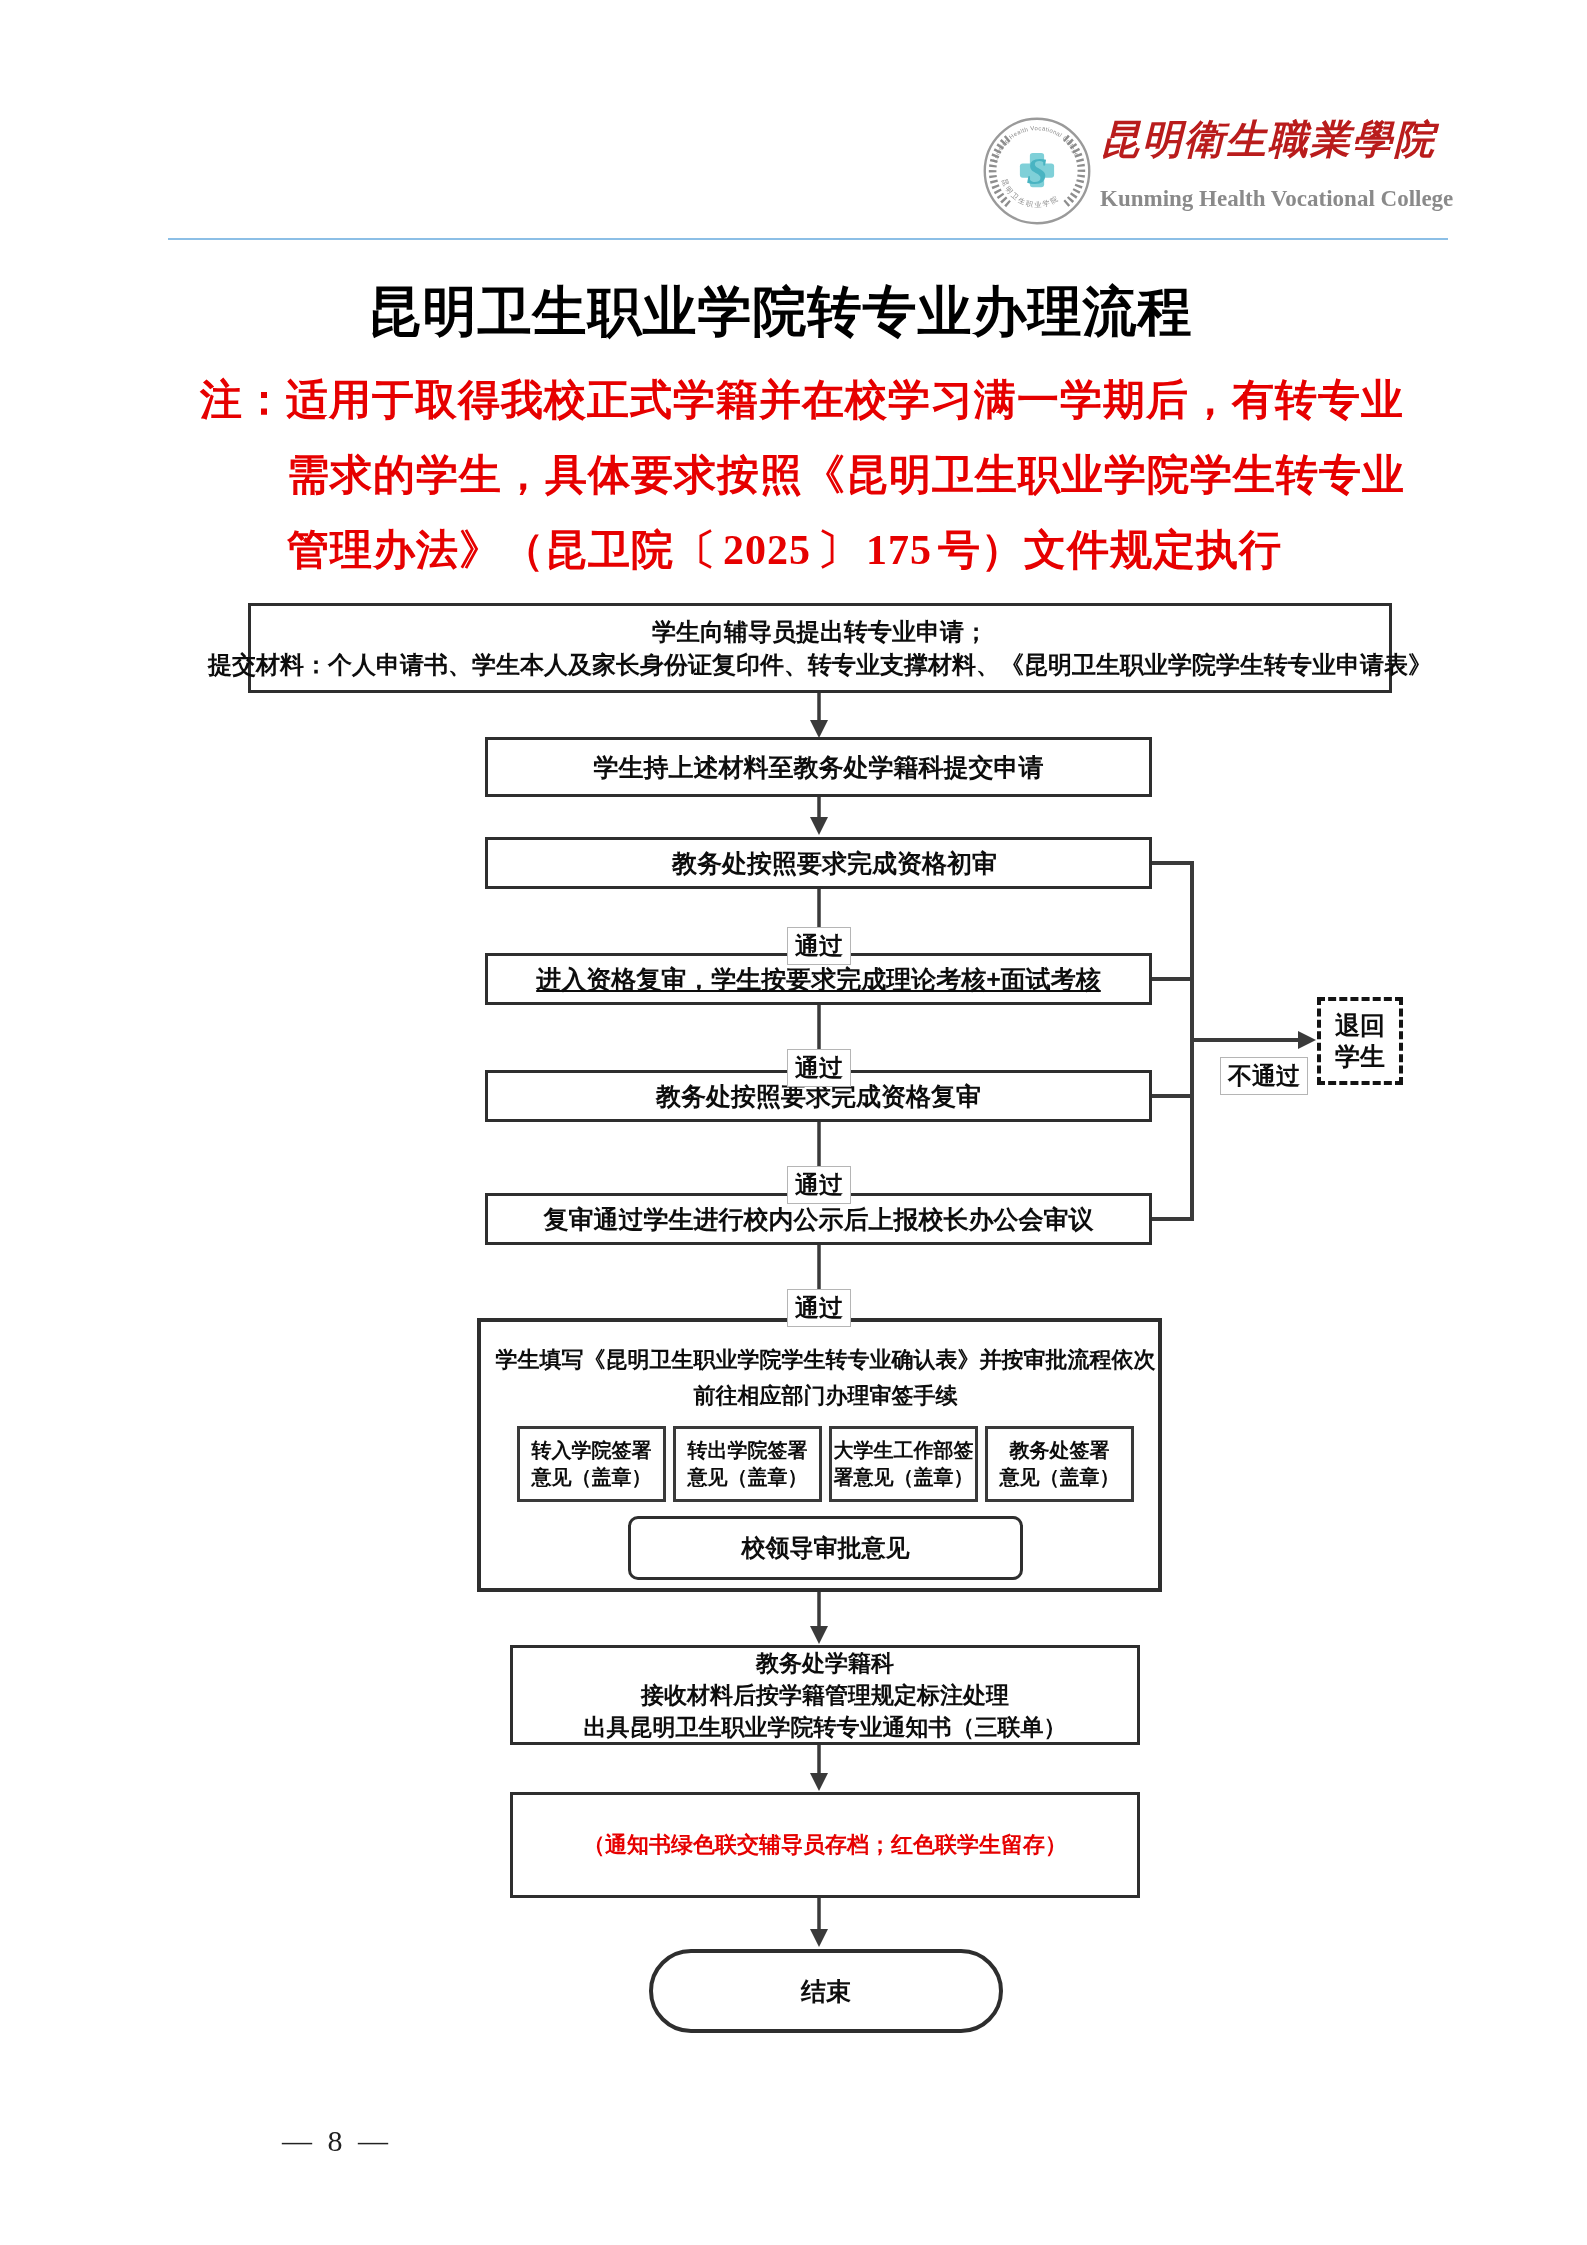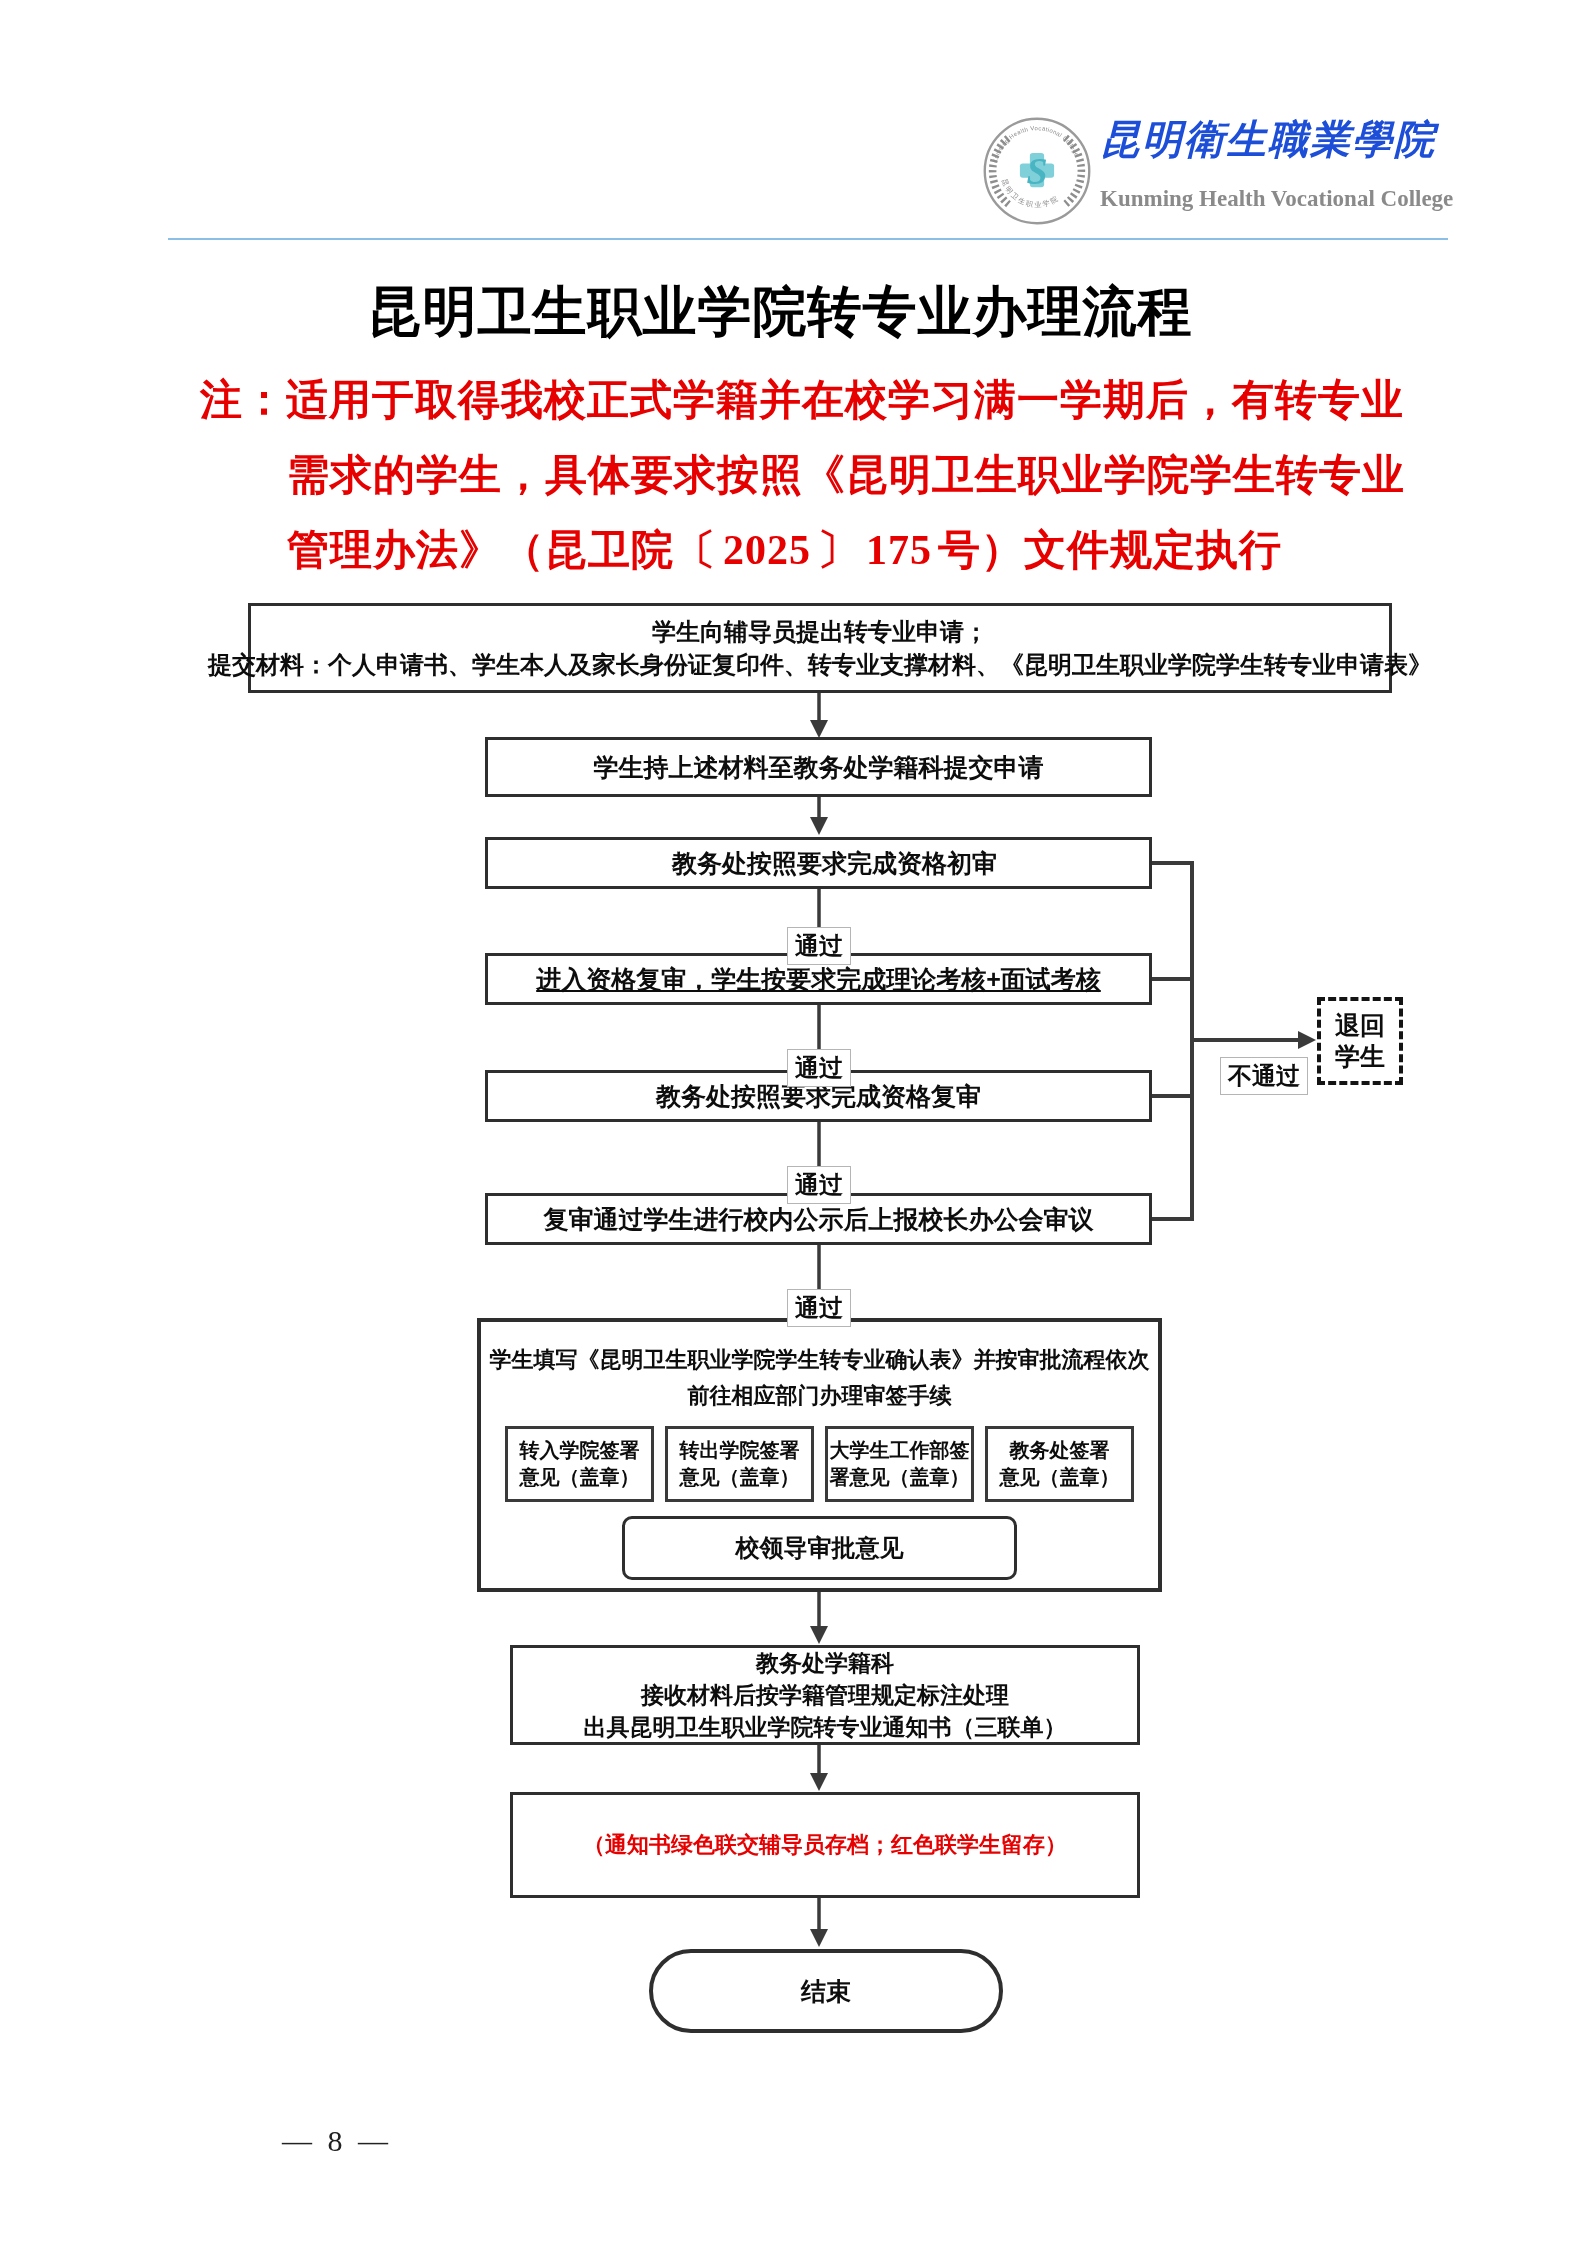--- a/index.html
+++ b/index.html
@@ -12,21 +12,21 @@
     --logo-gray:#8a8a8a;
   }
   *{margin:0;padding:0;box-sizing:border-box;}
   html,body{background:#fff;}
   body{font-family:"Liberation Sans","DejaVu Sans",sans-serif;color:#111;}
   .page{position:relative;width:1587px;height:2245px;background:#fff;overflow:hidden;}
 
   
   .logo-svg{position:absolute;left:980px;top:114px;width:114px;height:114px;}
   .logo-cn{position:absolute;left:1100px;top:112px;width:345px;font-size:40px;font-weight:bold;
-           font-style:italic;color:#1d4ed8;letter-spacing:2px;white-space:nowrap;
+           font-style:italic;color:#b91c1c;letter-spacing:2px;white-space:nowrap;
            font-family:"Liberation Serif","DejaVu Serif",serif;}
   .logo-en{position:absolute;left:1100px;top:186px;width:345px;font-size:23px;font-weight:bold;
            color:#8a8a8a;font-family:"Liberation Serif","DejaVu Serif",serif;white-space:nowrap;}
   .header-rule{position:absolute;left:168px;top:238px;width:1280px;height:2px;background:var(--rule-blue);}
 
   
   .doc-title{position:absolute;left:0;top:276px;width:1560px;text-align:center;font-size:54px;
              font-weight:900;color:#000;font-family:"Liberation Serif","DejaVu Serif",serif;
              letter-spacing:1px;}
   .note-line{position:absolute;color:var(--accent-red);font-size:42px;font-weight:bold;
@@ -40,21 +40,21 @@
   .fbox{position:absolute;background:#fff;border:3px solid var(--border-dark);z-index:2;
         display:flex;flex-direction:column;align-items:center;justify-content:center;
         text-align:center;font-weight:bold;color:#0d0d0d;}
   .fbox .ln{white-space:nowrap;}
   .b1{left:248px;top:603px;width:1144px;height:90px;font-size:24px;line-height:33px;}
   .b2{left:485px;top:737px;width:667px;height:60px;font-size:25px;}
   .b3{left:485px;top:837px;width:667px;height:52px;font-size:25px;padding-left:32px;}
   .b4{left:485px;top:953px;width:667px;height:52px;font-size:25px;text-decoration:underline;}
   .b5{left:485px;top:1070px;width:667px;height:52px;font-size:25px;}
   .b6{left:485px;top:1193px;width:667px;height:52px;font-size:25px;}
-  .b7{left:477px;top:1318px;width:685px;height:274px;border-width:4px;justify-content:flex-start;}
+  .b7{left:477px;top:1318px;width:685px;height:274px;border-width:4px;justify-content:flex-start;padding-left:12px;}
   .b7-head{margin-top:20px;font-size:22px;line-height:36px;font-weight:bold;text-align:center;}
   .sign-row{display:flex;justify-content:space-between;width:100%;padding:0 24px;margin-top:12px;align-items:center;}
   .sign-box{width:149px;height:76px;border:3px solid var(--line-dark);background:#fff;
             display:flex;flex-direction:column;align-items:center;justify-content:center;
             font-size:20px;line-height:27px;font-weight:bold;text-align:center;}
   .leader-box{width:395px;height:64px;margin-top:14px;border:3px solid var(--border-dark);
               border-radius:10px;background:#fff;display:flex;align-items:center;justify-content:center;
               font-size:24px;font-weight:bold;}
   .b8{left:510px;top:1645px;width:630px;height:100px;font-size:23px;line-height:32px;}
   .b9{left:510px;top:1792px;width:630px;height:106px;font-size:22px;line-height:34px;}

